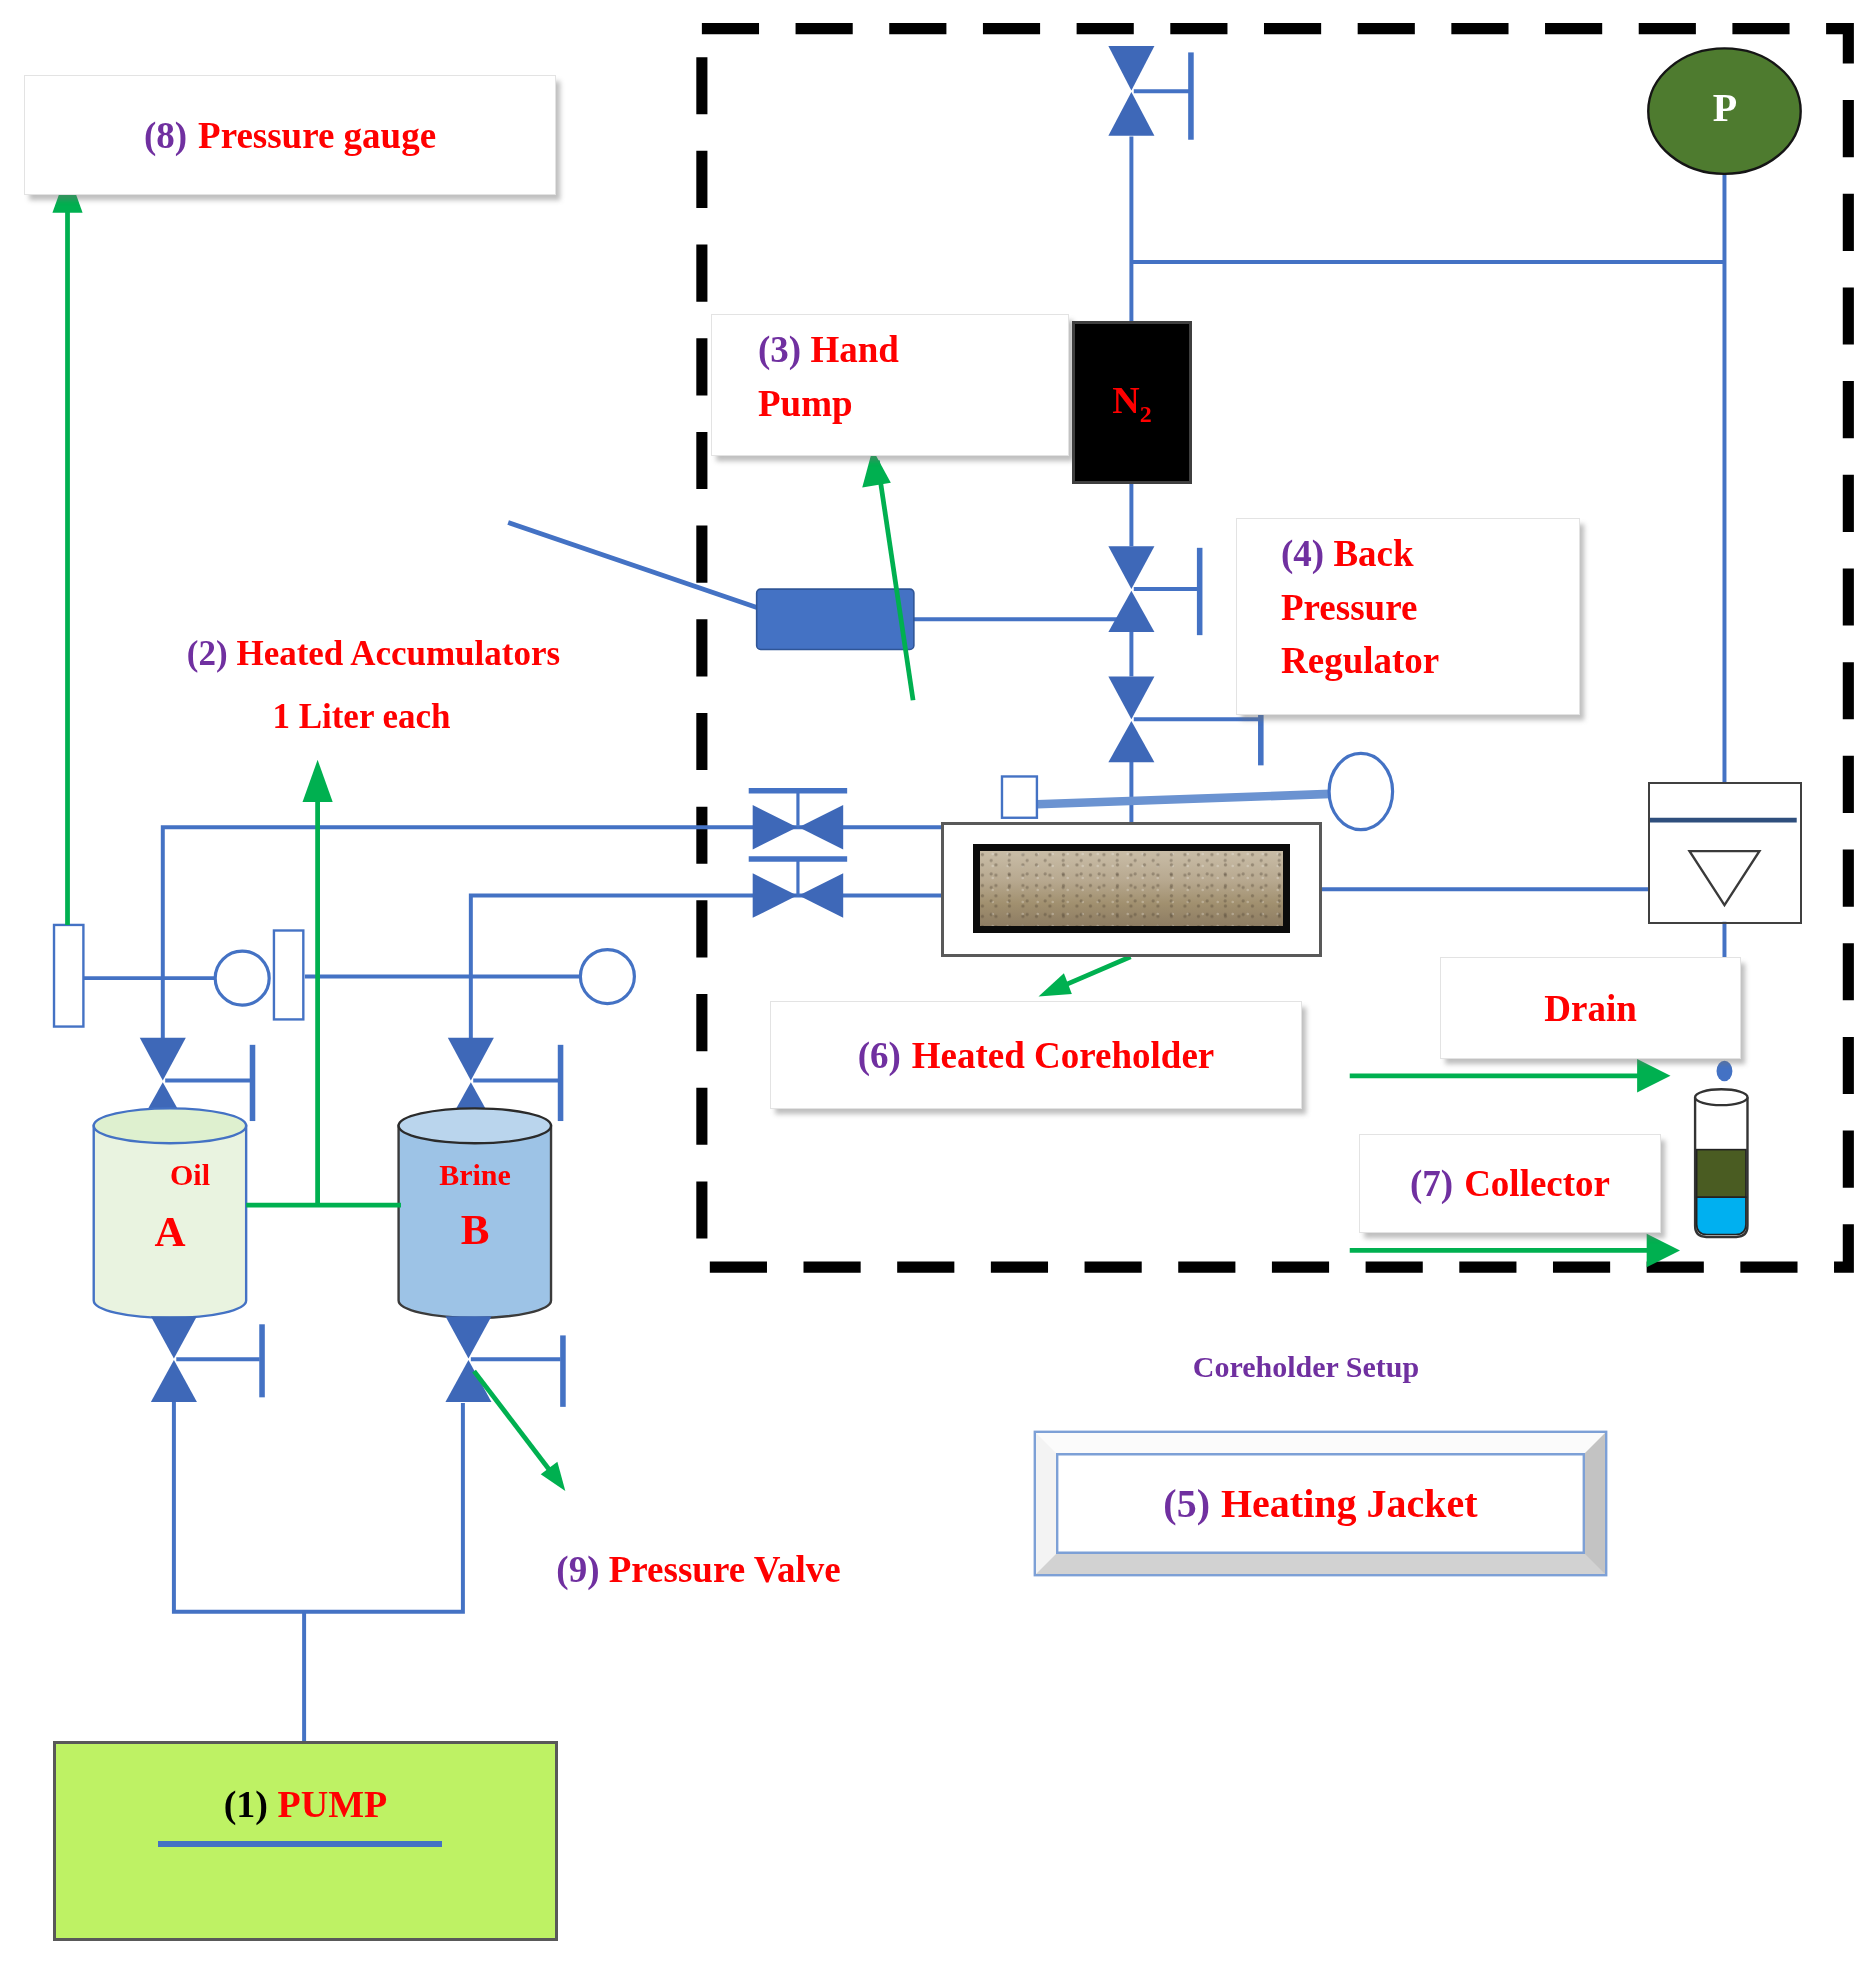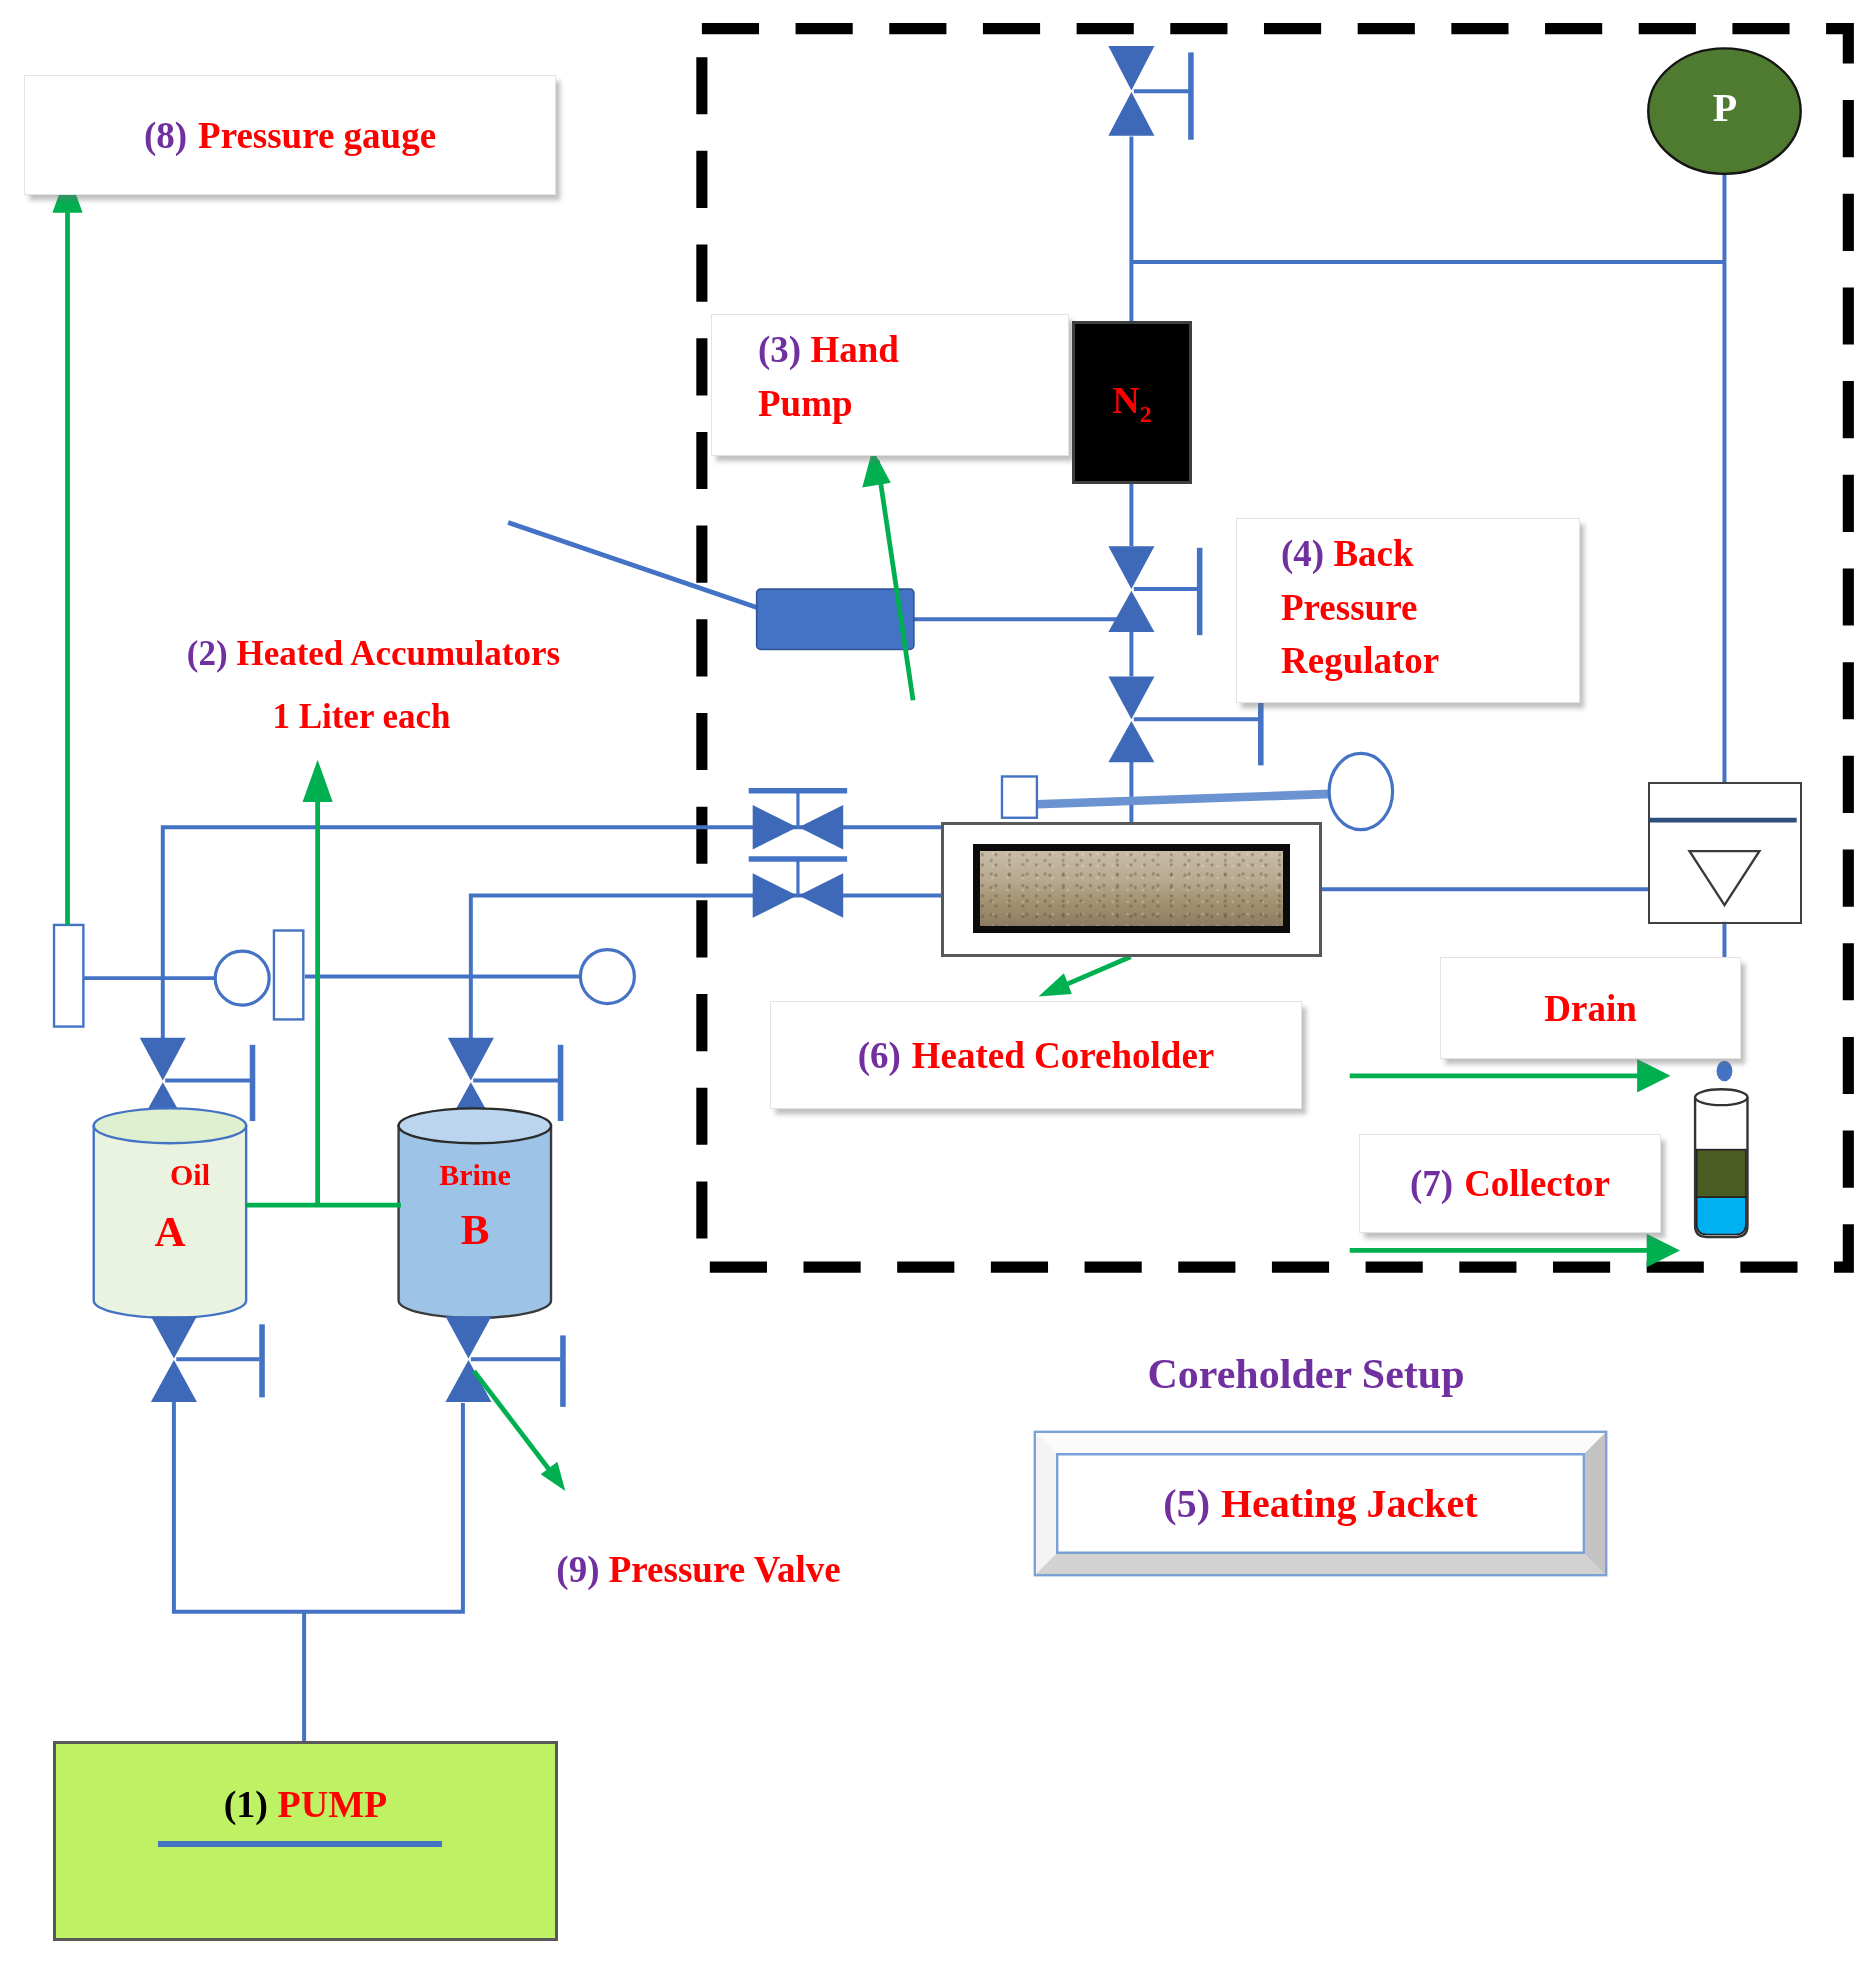--- a/index.html
+++ b/index.html
@@ -39,21 +39,21 @@
   #pump-text{position:absolute;left:0;top:38px;width:100%;text-align:center;font-size:38px;color:#ff0000;}
   #pump-underline{position:absolute;left:102px;top:97px;width:284px;height:5.6px;background:#4472c4;}
   #heating-jacket{position:absolute;left:1036px;top:1433px;width:569px;height:141px;box-sizing:border-box;
           background:#fff;
           border-top:20.6px solid #fbfbfb;border-left:20.6px solid #f3f3f3;
           border-right:20.6px solid #c3c3c3;border-bottom:20.6px solid #d2d2d2;
           box-shadow:0 0 0 2.4px #7da0d6, inset 0 0 0 2.4px #7da0d6;
           display:flex;align-items:center;justify-content:center;gap:11px;
           font-size:40px;color:#ff0000;}
   #setup-title{position:absolute;left:1028px;top:1350px;width:556px;text-align:center;
-          font-size:42px;color:#7030a0;}
+          font-size:30px;color:#7030a0;}
 </style>
 </head>
 <body>
 
 <div id="canvas">
 
   <svg id="wiring" width="1869" height="1965" viewBox="0 0 2354 2475">
 
     <g>
       <rect x="884" y="36" width="1444" height="1560" fill="none" stroke="#000000" stroke-width="14" stroke-dasharray="72 46"></rect>
@@ -220,21 +220,21 @@
       <span class="num">(3)</span>
       <span class="red">Hand</span>
     </div>
     <div class="line red">Pump</div>
   </div>
 
   <div id="n2-box">
     <span><span>N</span><sub>2</sub></span>
   </div>
 
-  <div class="label-box leftalign" style="left:1236px;top:518px;width:298px;height:175px;padding:8px 0 0 44px;">
+  <div class="label-box leftalign" style="left:1236px;top:518px;width:298px;height:175px;padding:8px 0 12px 44px;">
     <div class="line">
       <span class="num">(4)</span>
       <span class="red">Back</span>
     </div>
     <div class="line red">Pressure</div>
     <div class="line red">Regulator</div>
   </div>
 
   <div id="p-text">P</div>
 

